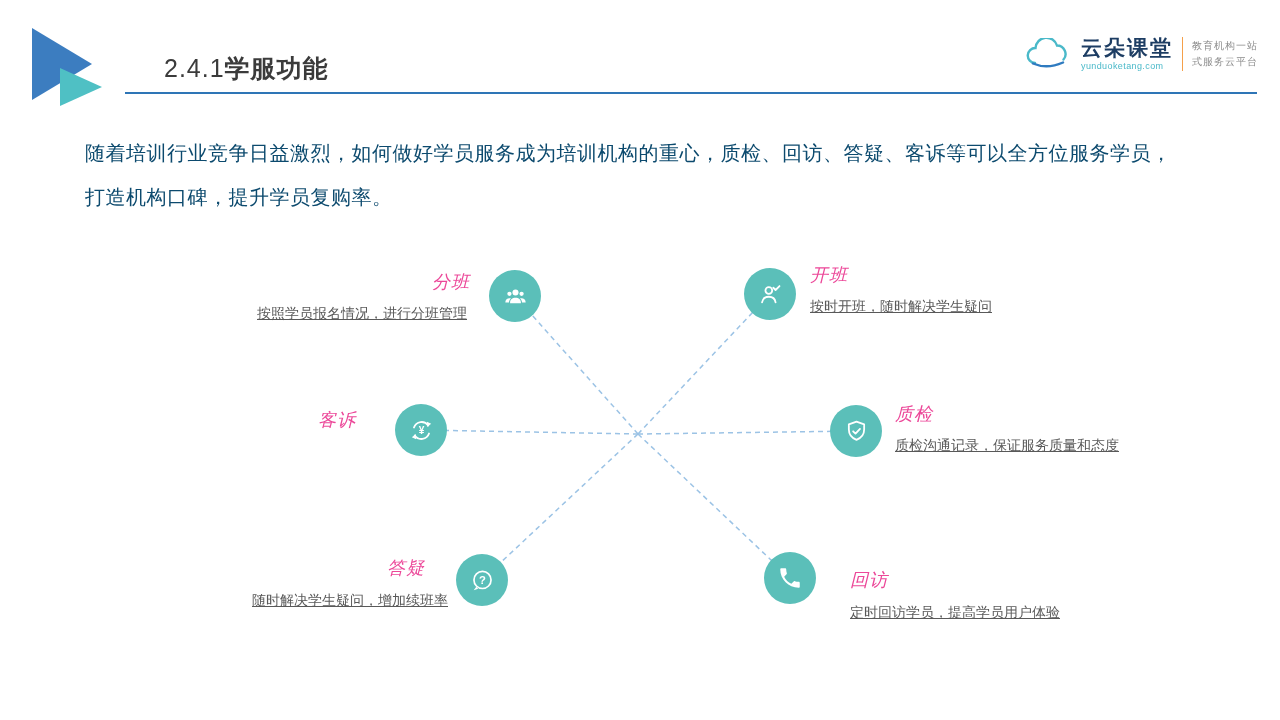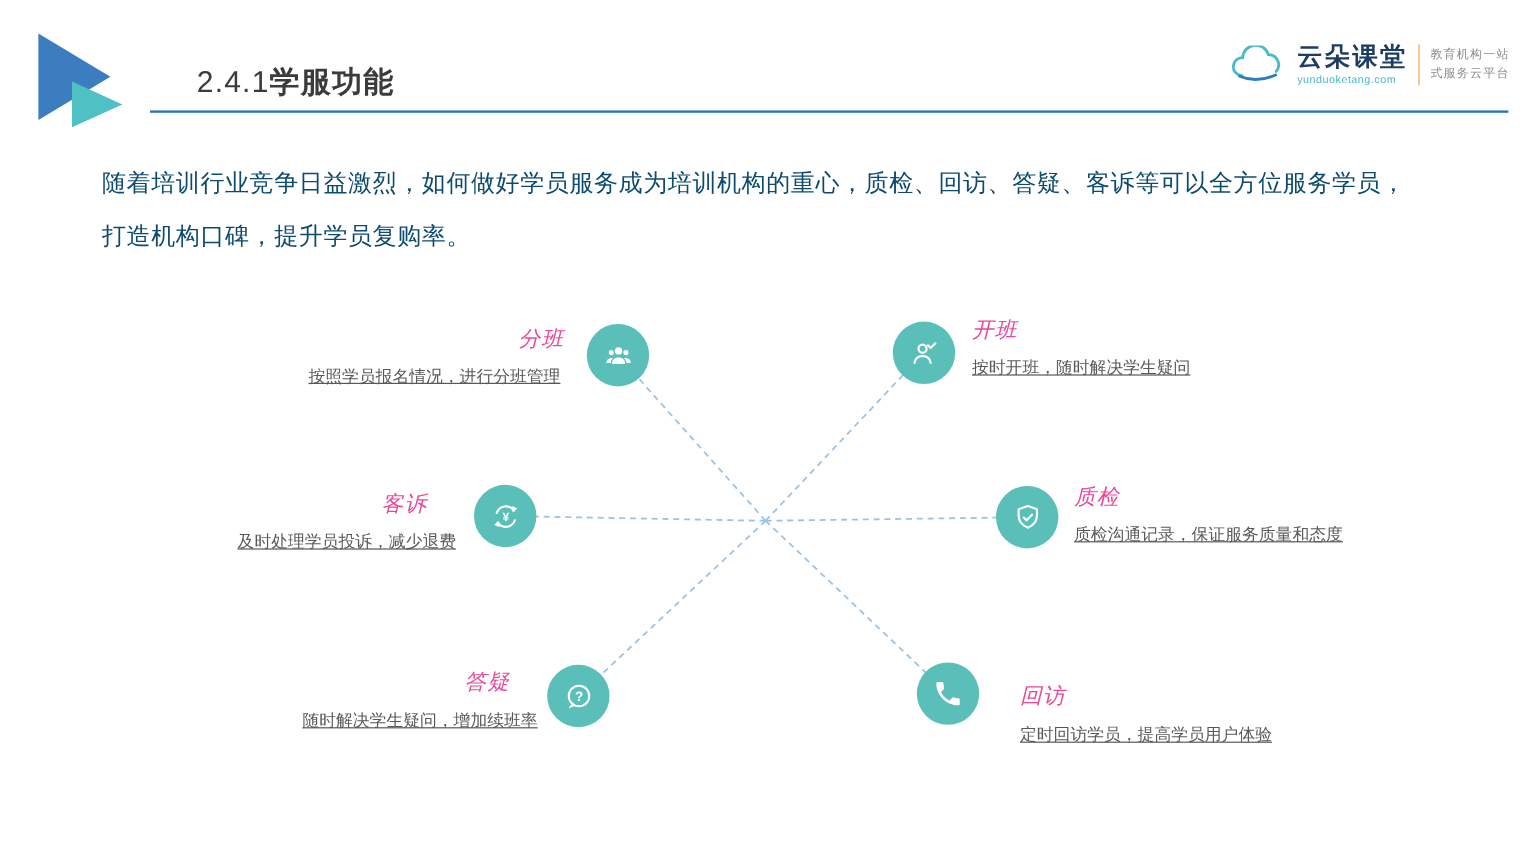--- a/index.html
+++ b/index.html
@@ -138,21 +138,20 @@
   <div class="node-icon icon-kesu">
     <svg width="27" height="27" viewBox="0 0 24 24" fill="none" stroke="#fff" stroke-width="1.6" stroke-linecap="round">
       <path d="M5.3 9.3A7.2 7.2 0 0 1 18 7.5"></path>
       <polygon points="16.8,4.2 20.6,6.0 17.0,8.8" fill="#fff" stroke="none"></polygon>
       <path d="M18.7 14.7A7.2 7.2 0 0 1 6 16.5"></path>
       <polygon points="7.2,19.8 3.4,18.0 7.0,15.2" fill="#fff" stroke="none"></polygon>
       <text x="12" y="15.2" font-size="9" font-weight="bold" fill="#fff" text-anchor="middle" stroke="none">¥</text>
     </svg>
   </div>
   <div class="node-label label-kesu align-r">客诉</div>
-  <div class="node-desc desc-kesu align-r">及时处理学员投诉，减少退费</div>
 
   <div class="node-icon icon-zhijian">
     <svg width="27" height="27" viewBox="0 0 24 24" fill="none" stroke="#fff" stroke-width="1.6" stroke-linecap="round" stroke-linejoin="round">
       <path d="M12 3.2l6.8 2.4v4.6c0 4.3-2.8 7.6-6.8 9.2-4-1.6-6.8-4.9-6.8-9.2V5.6L12 3.2z"></path>
       <path d="M9 11.8l2.1 2.1 4-4.2"></path>
     </svg>
   </div>
   <div class="node-label label-zhijian">质检</div>
   <div class="node-desc desc-zhijian">质检沟通记录，保证服务质量和态度</div>
 

